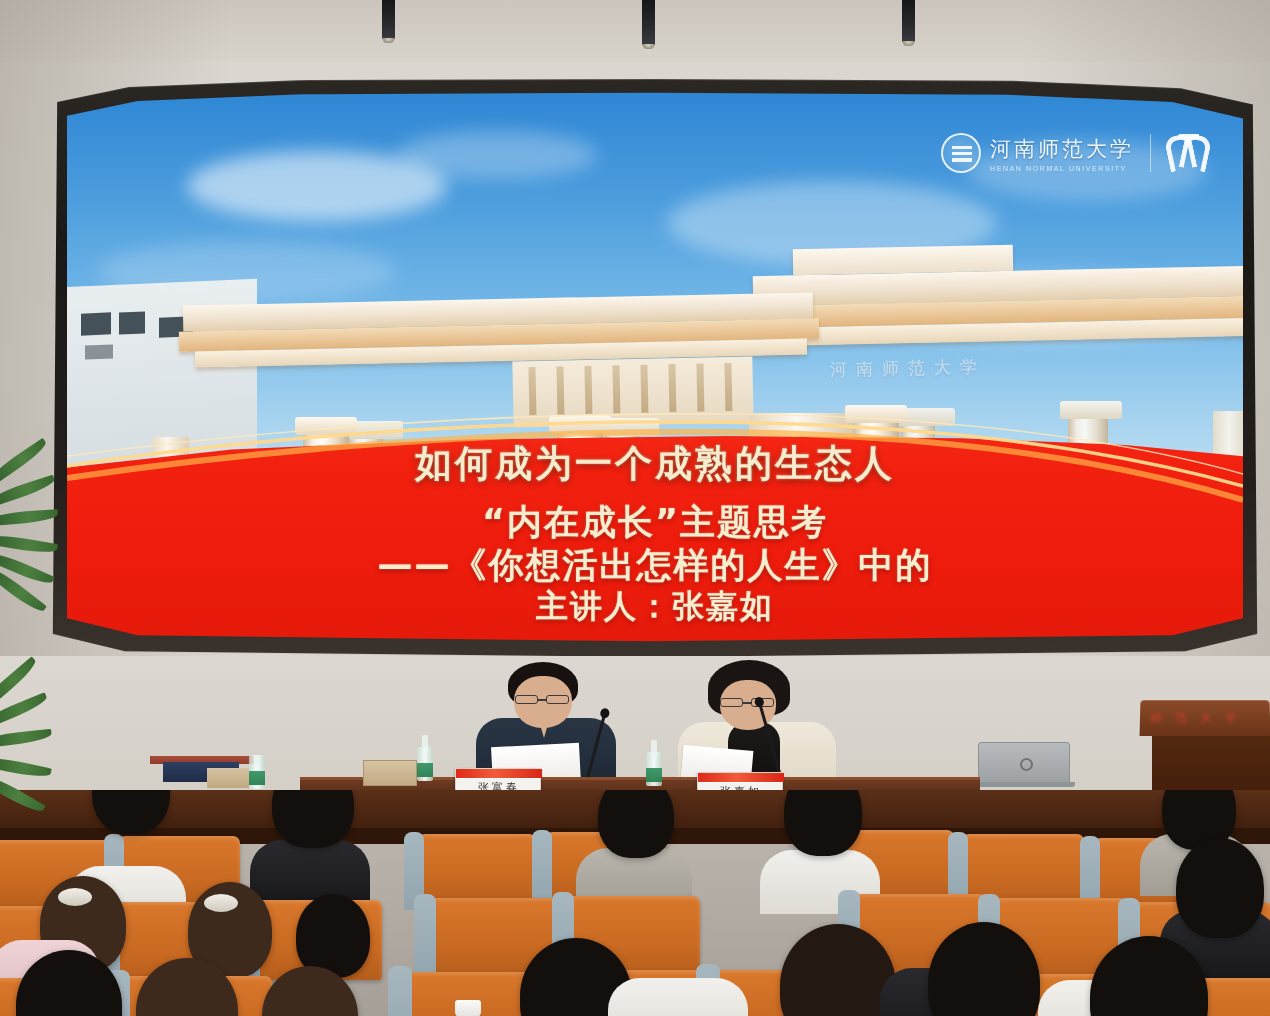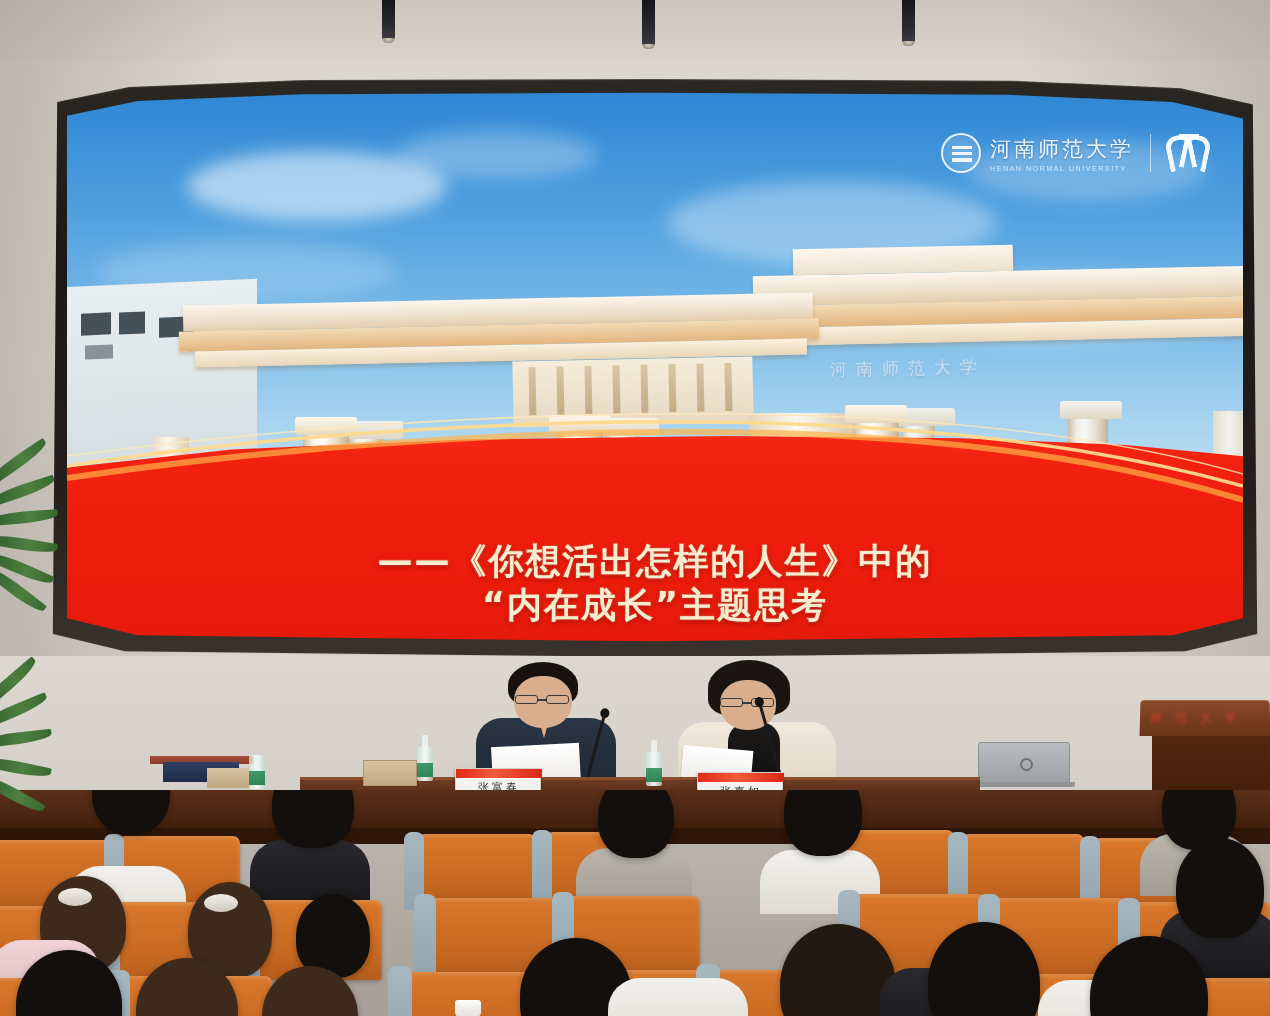--- a/index.html
+++ b/index.html
@@ -499,22 +499,24 @@
       </div>
 
       <div class="banner"></div>
       <svg class="ribbon" viewBox="0 0 1176 235" preserveAspectRatio="none">
         <path d="M0,58 C180,30 420,12 640,14 C860,16 1040,40 1176,78" fill="none" stroke="#ffd98c" stroke-width="3.5" opacity=".95"></path>
         <path d="M0,70 C190,42 430,22 650,24 C870,26 1045,52 1176,92" fill="none" stroke="#ffb347" stroke-width="6" opacity=".7"></path>
         <path d="M0,48 C200,22 430,4 660,6 C880,8 1050,30 1176,66" fill="none" stroke="#ffe9b8" stroke-width="1.6" opacity=".8"></path>
       </svg>
 
       <div class="banner-txt">
+        <div class="bt1">如何成为一个成熟的生态人</div>
+        <div class="bt-line bt3">“内在成长”主题思考</div>
         <div class="bt-line bt2">——《你想活出怎样的人生》中的</div>
-        <div class="bt-line bt3">“内在成长”主题思考</div>
+        <div class="bt-line bt4">主讲人：张嘉如</div>
       </div>
 
     </div>
   </div>
 
   <div class="stage-back"></div>
 
   <div class="person man">
     <div class="torso"></div>
     <div class="collar"></div>

